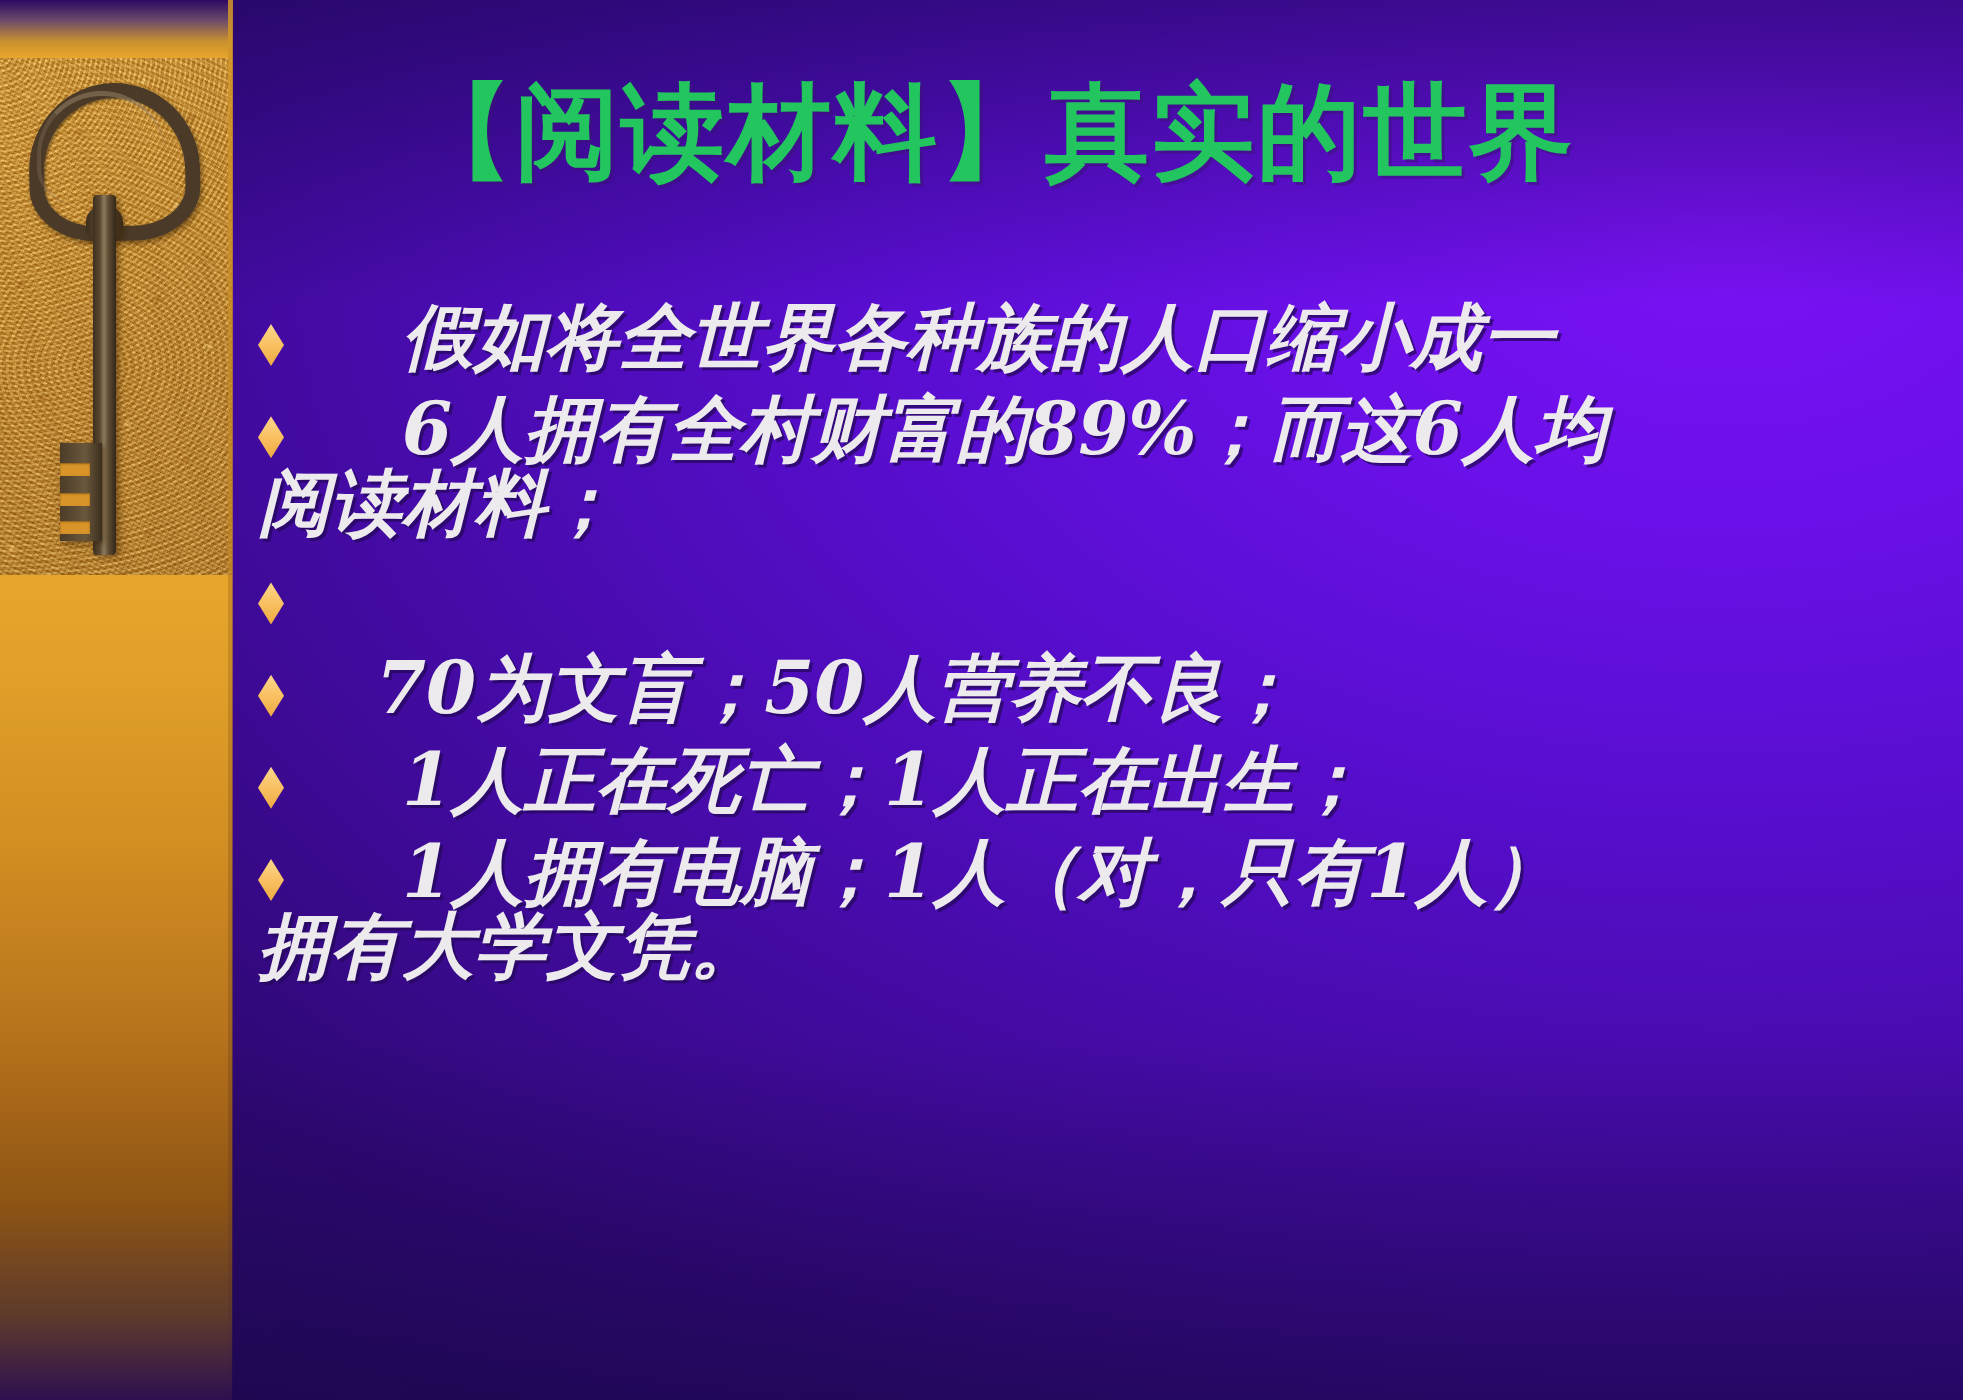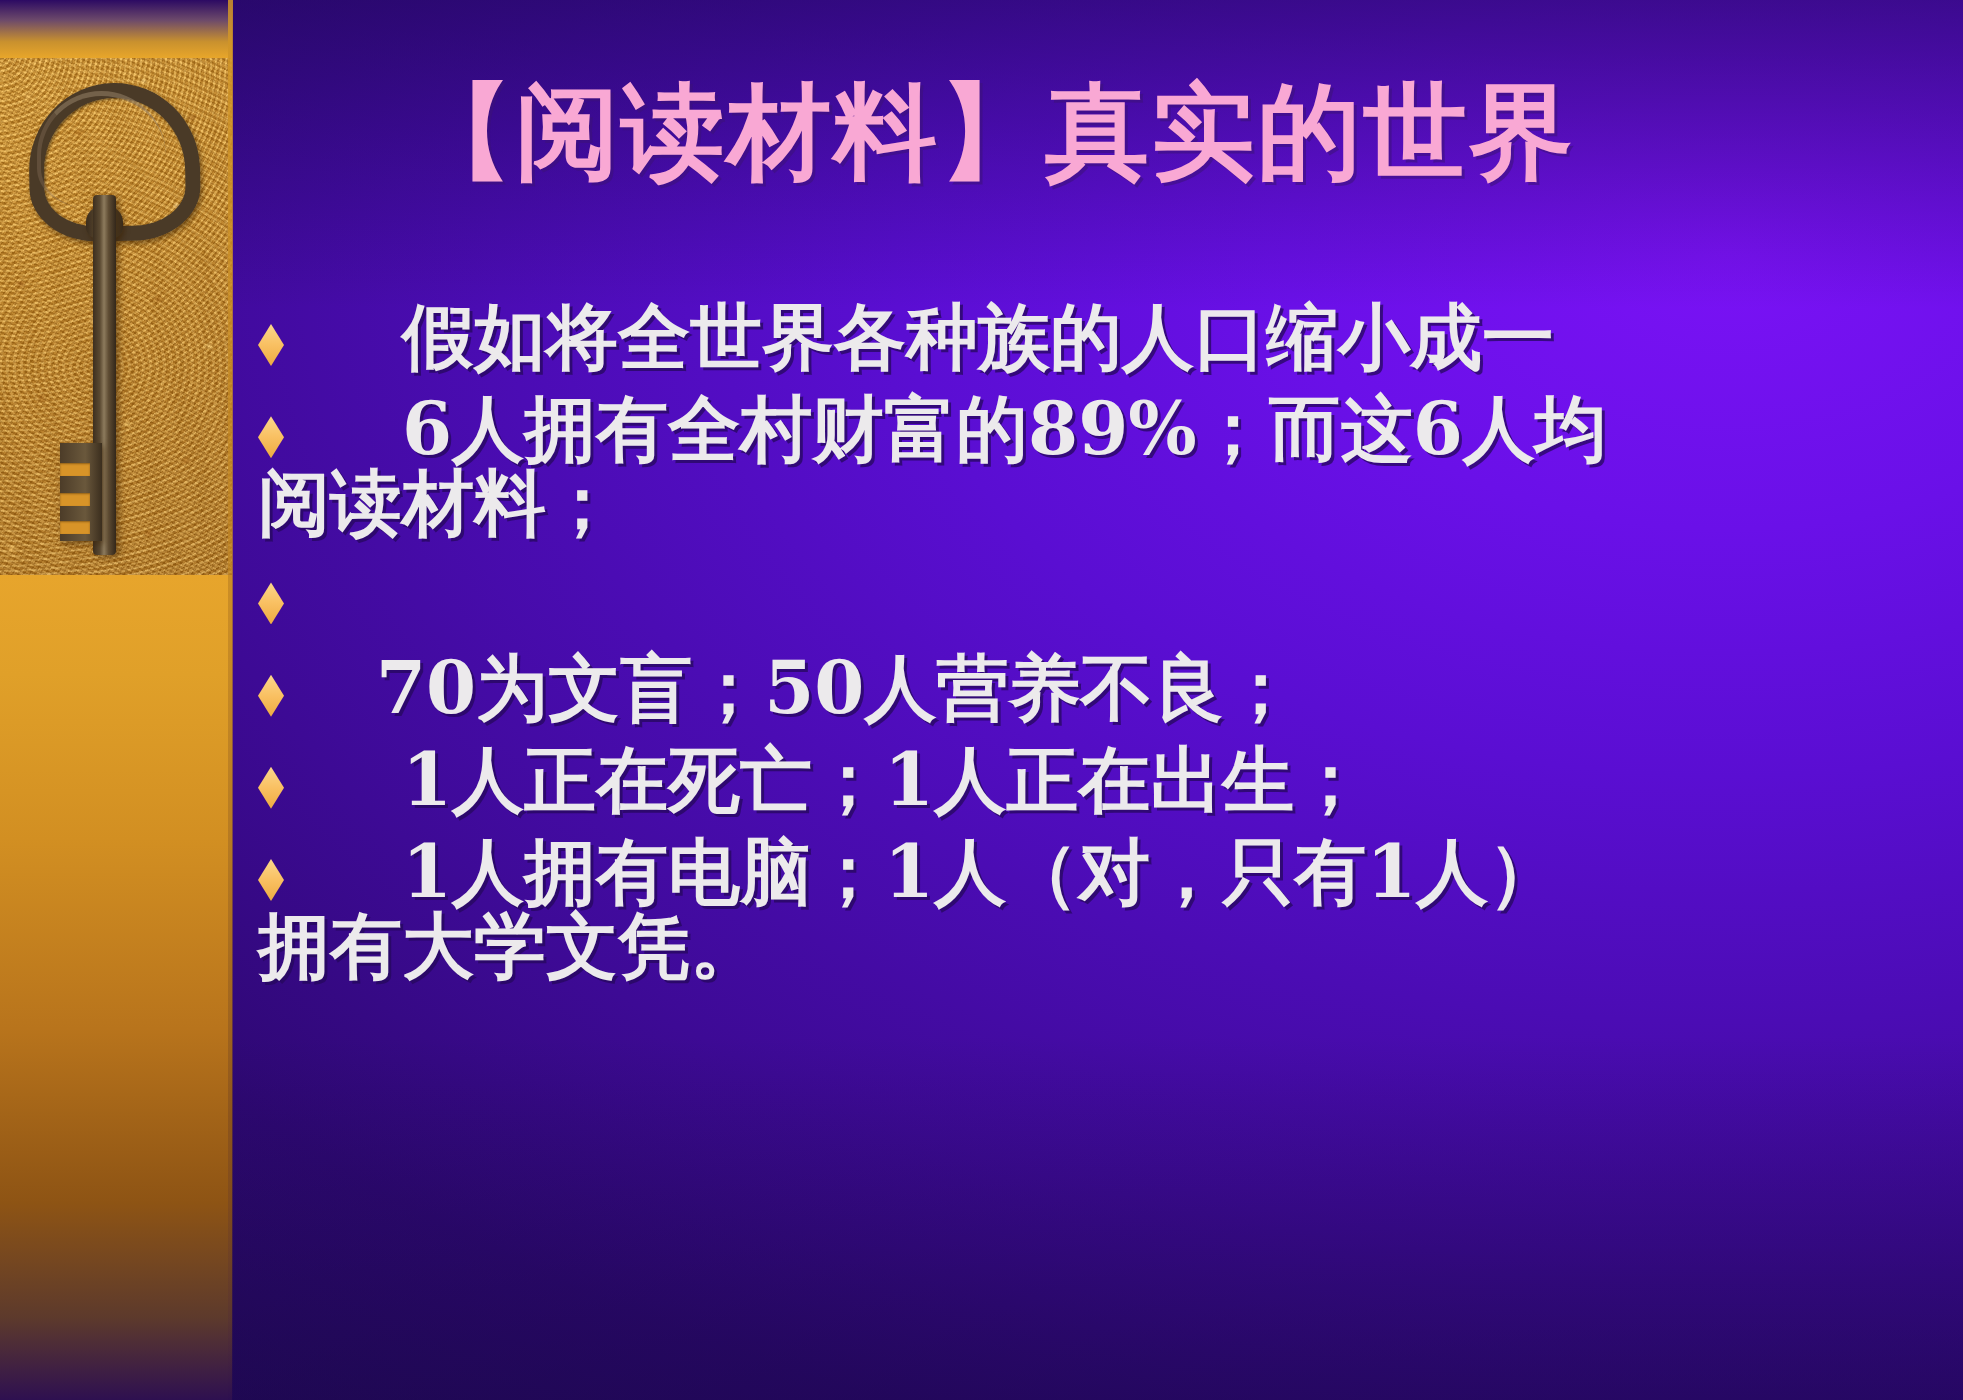--- a/index.html
+++ b/index.html
@@ -150,37 +150,38 @@
     z-index: 5;
   }
 
   
   .title {
     position: absolute;
     left: 232px;
     top: 72px;
     width: 1520px;
     text-align: center;
-    color: #f9a8d4;
+    color: #22c55e;
     font-size: 104px;
     line-height: 1.16;
     font-weight: 700;
     letter-spacing: 2px;
     white-space: nowrap;
     text-shadow: 3px 3px 0 rgba(60,18,120,0.55);
     font-family: "DejaVu Serif", "Liberation Serif", serif;
   }
 
   
   .body {
     position: absolute;
     left: 258px;
     top: 300px;
     width: 1690px;
     color: #eceaec;
+    font-style: italic;
   }
   .bullet-row {
     display: block;
     position: relative;
     font-size: 72px;
     line-height: 1.03;
     font-weight: 700;
     letter-spacing: 0px;
     text-shadow: 3px 3px 0 rgba(38,8,92,0.75);
     margin-bottom: 18px;

